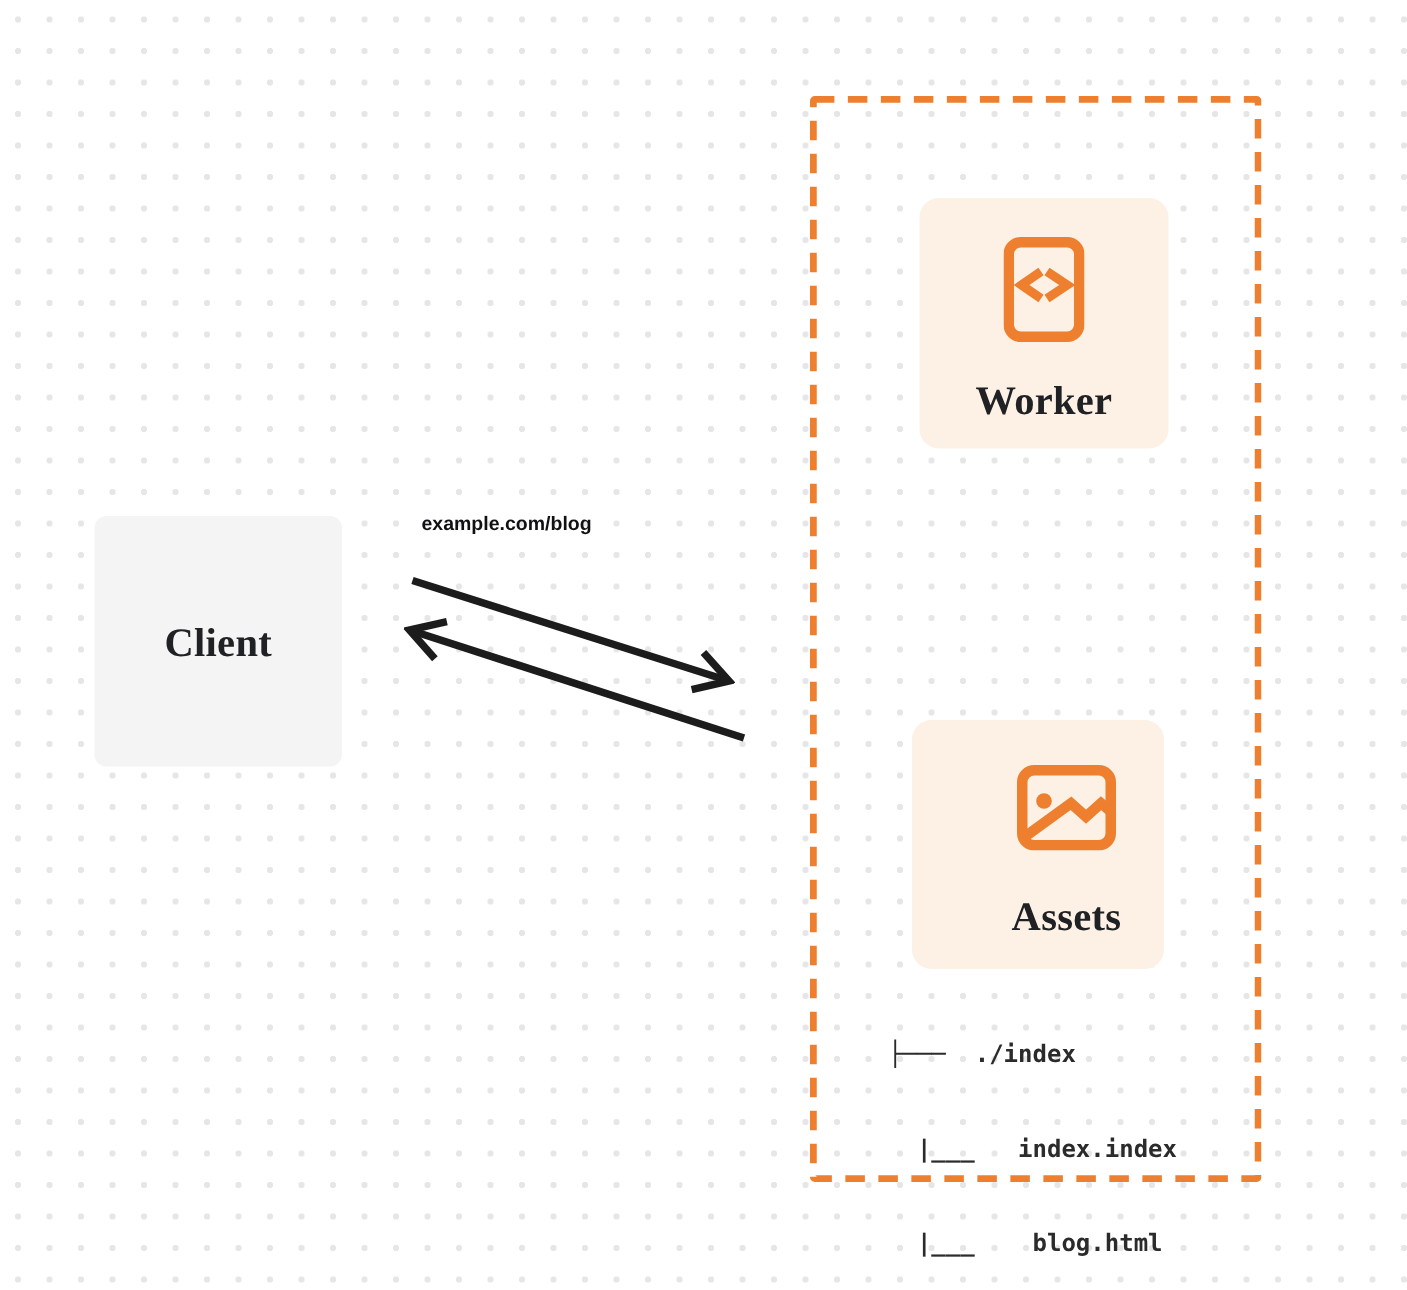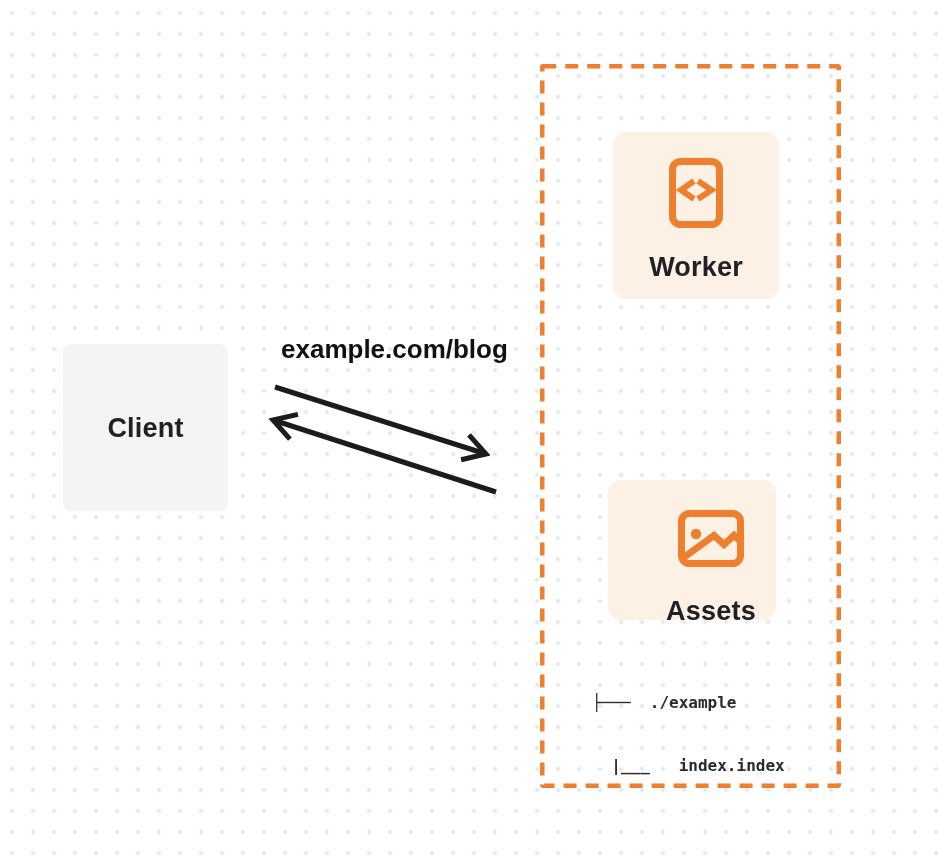--- a/index.html
+++ b/index.html
@@ -31,24 +31,25 @@
   .client-box{
     position:absolute;left:63px;top:344px;width:165px;height:167px;
     background:var(--client_bg,#F4F4F5);
     border-radius:8px;
     display:flex;align-items:center;justify-content:center;
   }
   .box-label{
     font-size:27px;font-weight:700;line-height:34px;
     color:var(--text_dark,#202124);
     letter-spacing:0.2px;
+    font-family:Liberation Serif, serif;
   }
   .url-label{
     position:absolute;left:281px;top:338px;
-    font-size:26px;font-weight:700;line-height:22px;
+    font-size:13px;font-weight:700;line-height:22px;
     color:#111114;
   }
   .project{
     position:absolute;left:540px;top:64px;width:301px;height:724px;
   }
   .project-border{
     position:absolute;left:0;top:0;width:301px;height:724px;
     color:var(--accent,#ED7F2E);
   }
   .project-border rect{
@@ -63,21 +64,21 @@
     white-space:nowrap;
   }
   .card{
     position:absolute;
     background:var(--card_bg,#FCF1E4);
     border-radius:13px;
     display:flex;flex-direction:column;align-items:center;
     box-sizing:border-box;
   }
   .worker-card{left:73px;top:68px;width:166px;height:167px;padding-top:26px;gap:22px;}
-  .assets-card{left:68px;top:416px;width:168px;height:140px;padding-top:30px;gap:27px;padding-left:38px;}
+  .assets-card{left:68px;top:416px;width:168px;height:166px;padding-top:30px;gap:27px;padding-left:38px;}
   .icon{color:var(--accent,#ED7F2E);flex:none;}
   .icon .stroke{fill:none;stroke:currentColor;stroke-linejoin:miter;stroke-linecap:butt;}
   .icon .fill{fill:currentColor;stroke:none;}
   .file-tree{
     position:absolute;left:52px;top:586px;
     font-family:"DejaVu Sans Mono",monospace;
     font-size:16px;line-height:21px;
     color:var(--tree_text,#2B2B2B);
     white-space:pre;
     font-weight:700;
@@ -123,19 +124,20 @@
     <div class="card assets-card">
       <svg class="icon" width="66" height="57" viewBox="0 0 66 57" aria-hidden="true">
         <rect class="stroke" x="3.5" y="3.5" width="59" height="50" rx="8" stroke-width="7"></rect>
         <circle class="fill" cx="18" cy="24" r="5.2"></circle>
         <path class="stroke" d="M5,48 L36,25.5 L46,34.5 L56,25.5 L62.5,31" stroke-width="7"></path>
       </svg>
       <span class="box-label">Assets</span>
     </div>
 
     <div class="file-tree">
-      <div>├───  ./example</div>
+      <div>├───  ./index</div>
       <div>  |___   index.index</div>
+      <div>  |___    blog.html</div>
       
     </div>
 
   </div>
 </div>
 
 </body></html>

